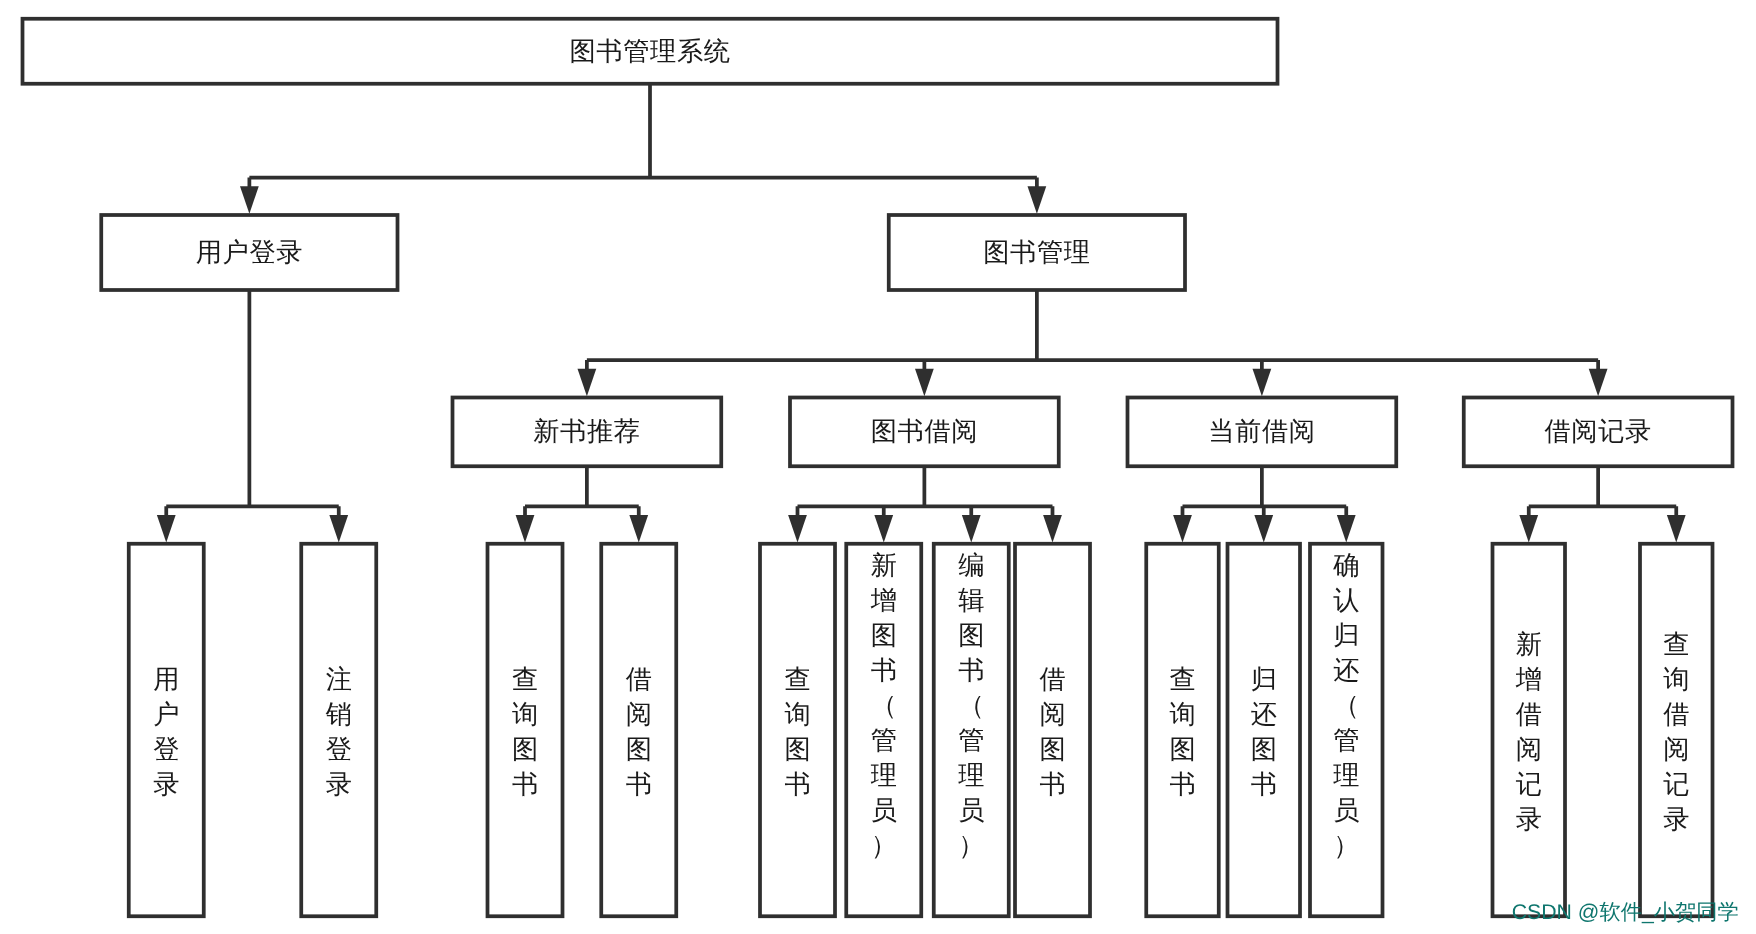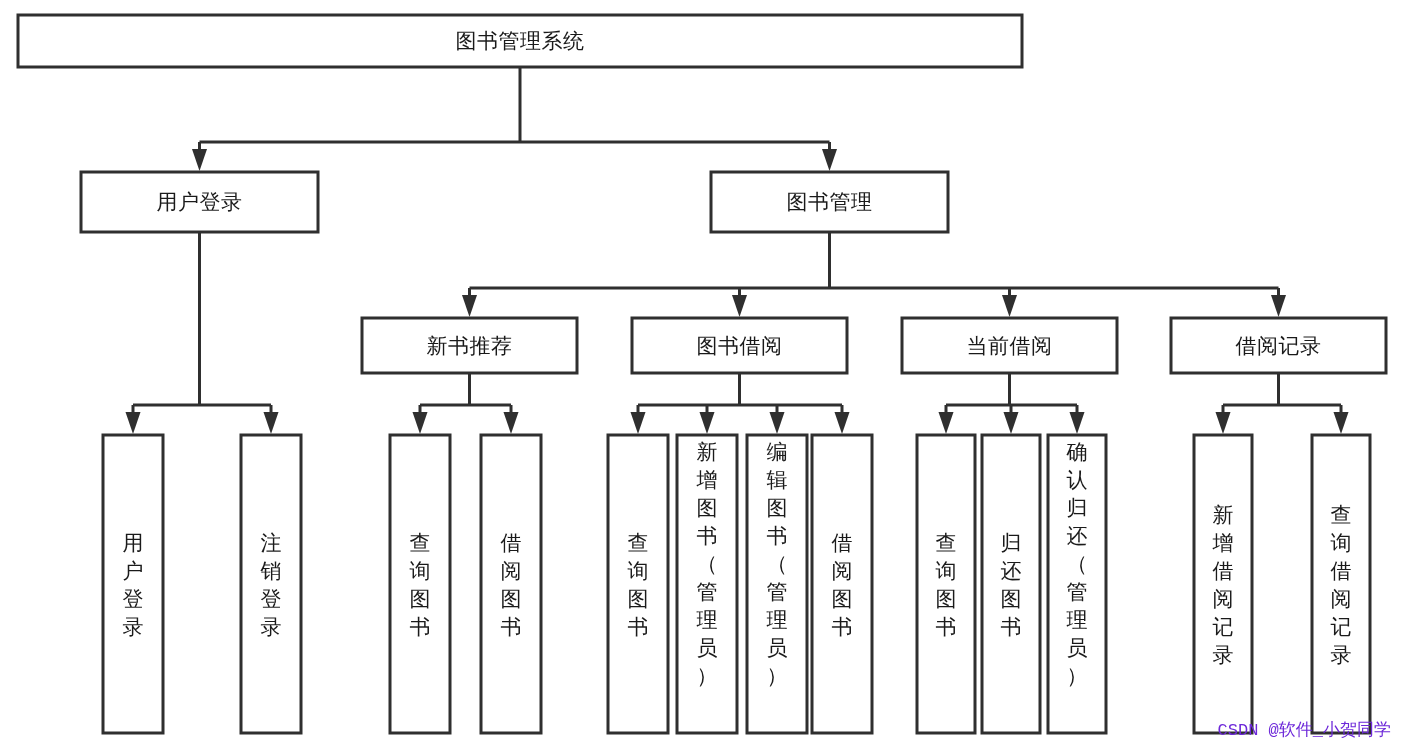--- a/index.html
+++ b/index.html
@@ -53,23 +53,23 @@
     font-family: "DejaVu Sans", "Liberation Sans", sans-serif;
     font-size: 21px;
     fill: #1a1a1a;
     text-anchor: middle;
     letter-spacing: 0px;
   }
   .watermark-text {
     position: absolute;
     right: 14px;
     bottom: 6px;
-    font-family: Liberation Mono, monospace;
+    font-family: Liberation Sans, sans-serif;
     font-size: 17px;
-    color: #6d28d9;
+    color: #0f766e;
     white-space: nowrap;
     user-select: none;
     pointer-events: none;
   }
 </style>
 </head>
 <body>
 
 <div id="diagram-root">
   <svg class="diagram-canvas" viewBox="0 0 1405 747">

